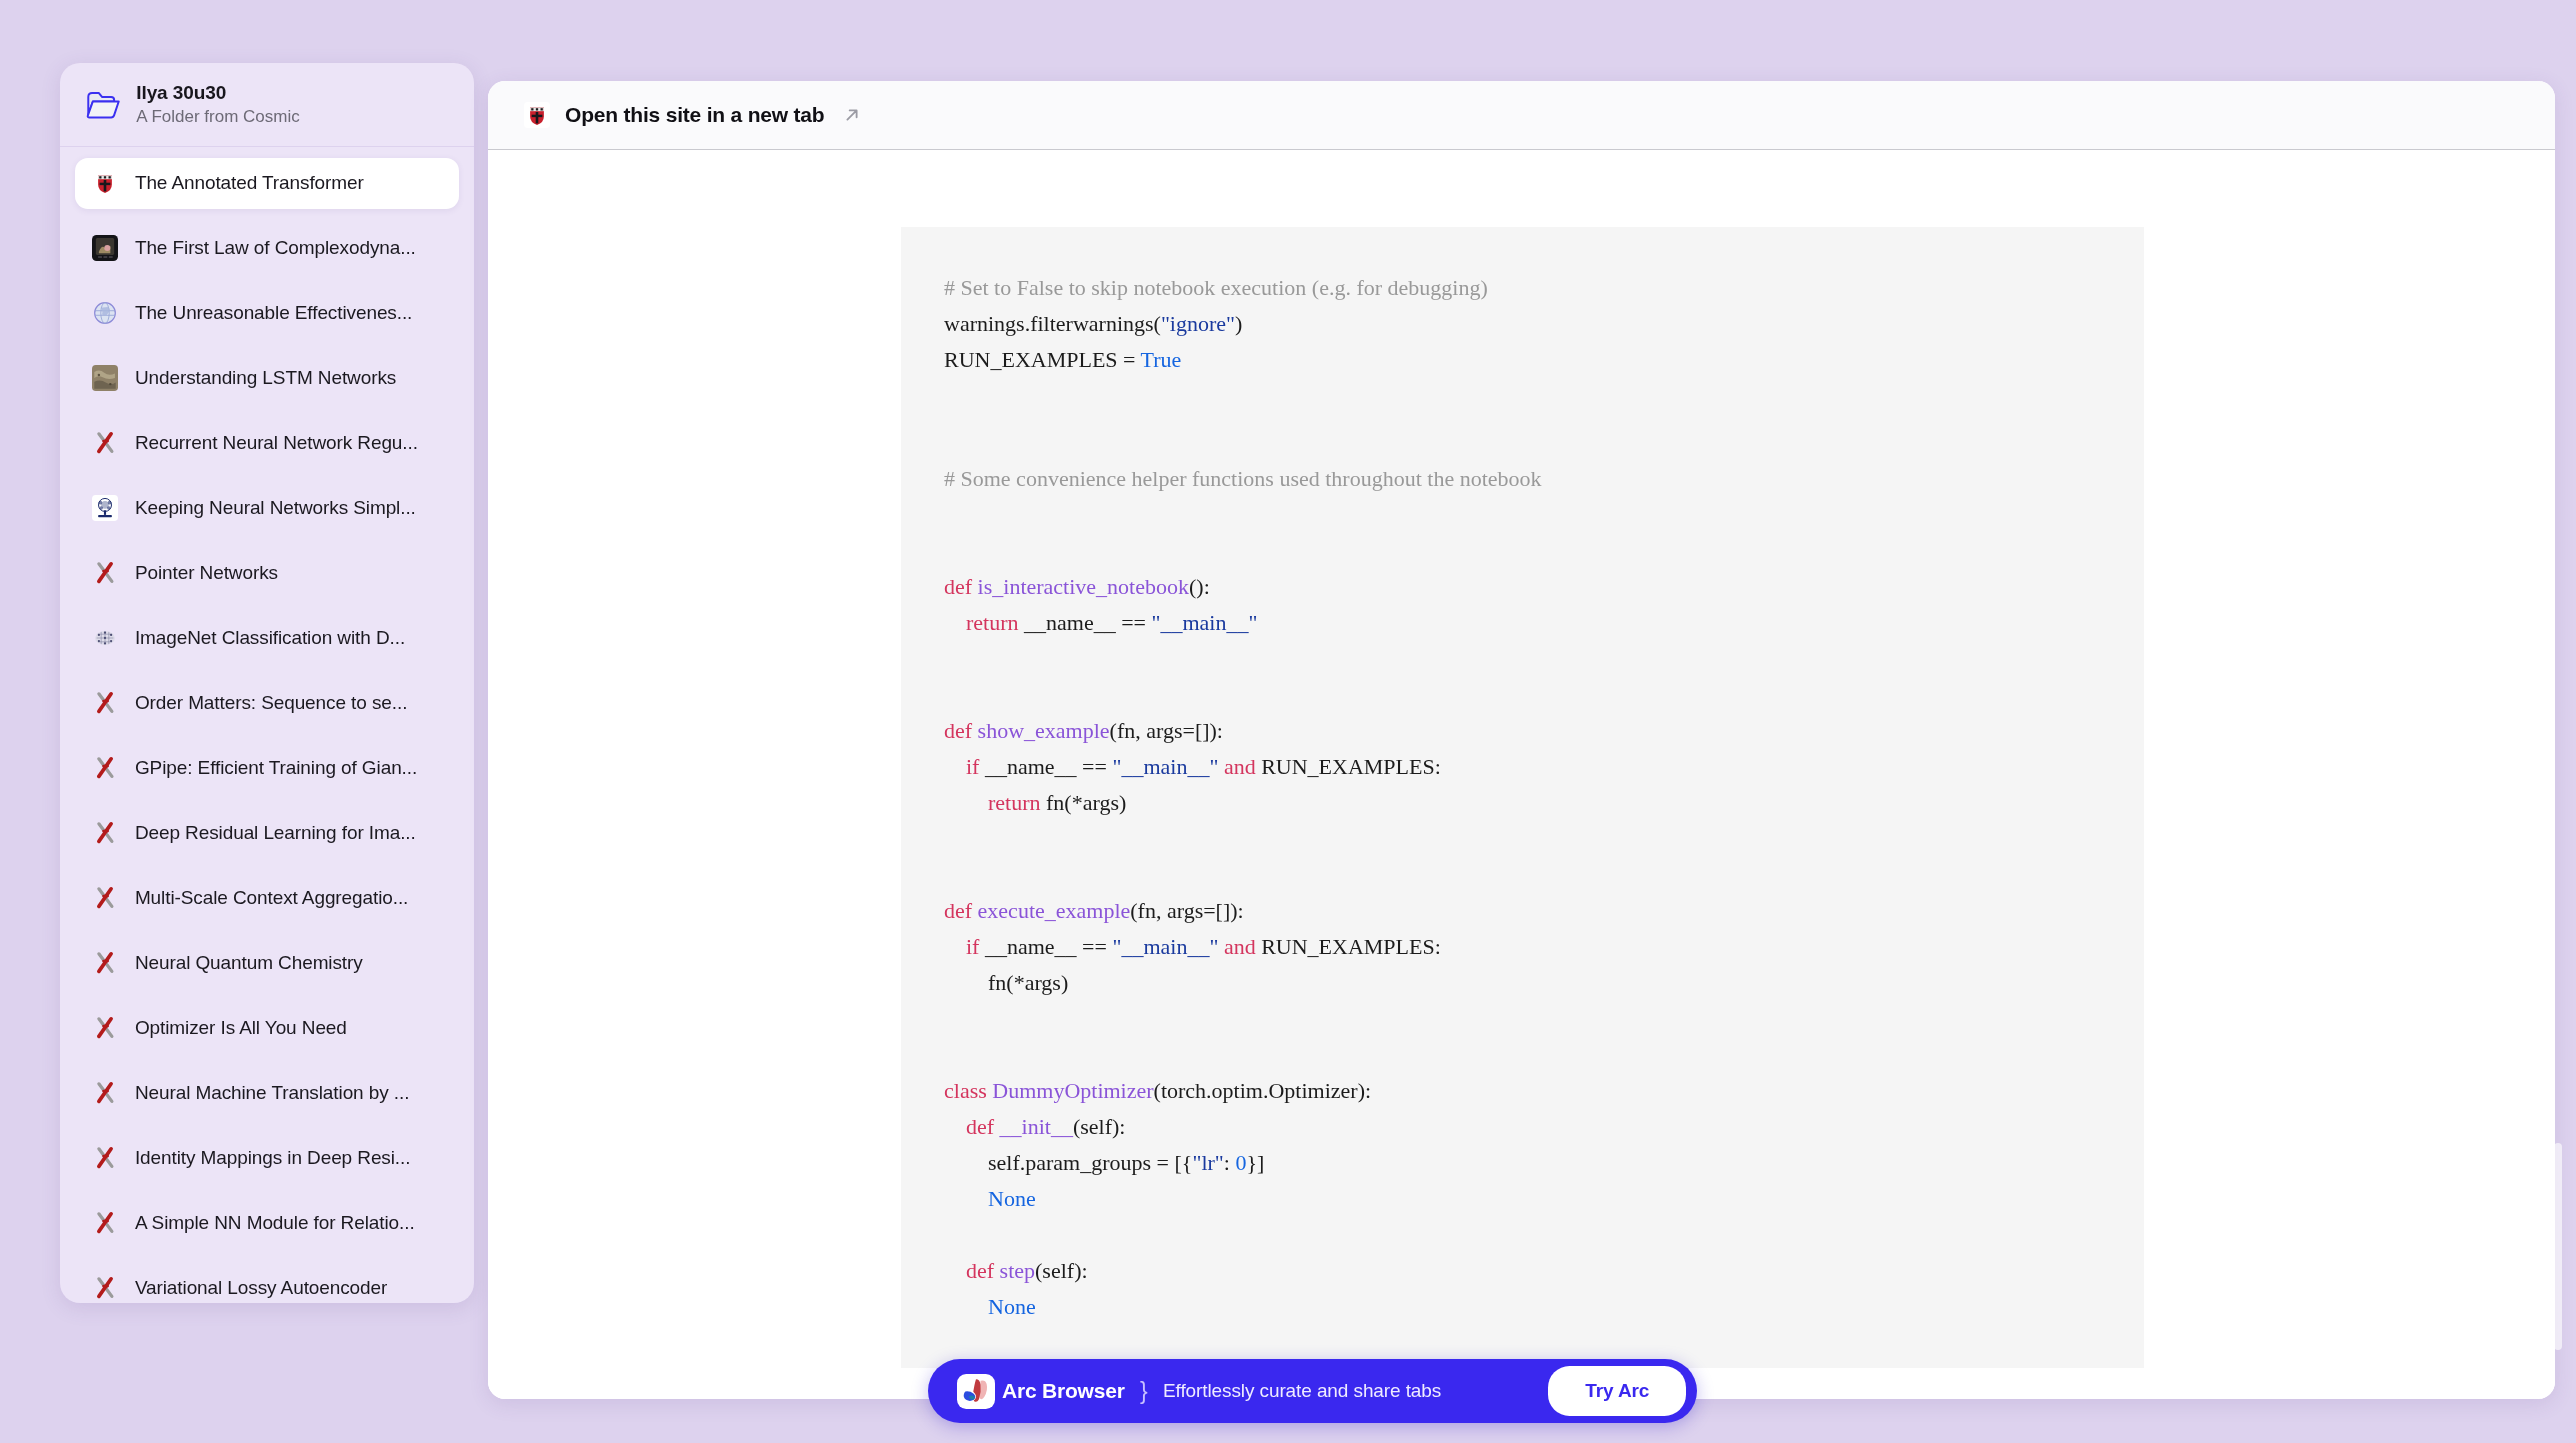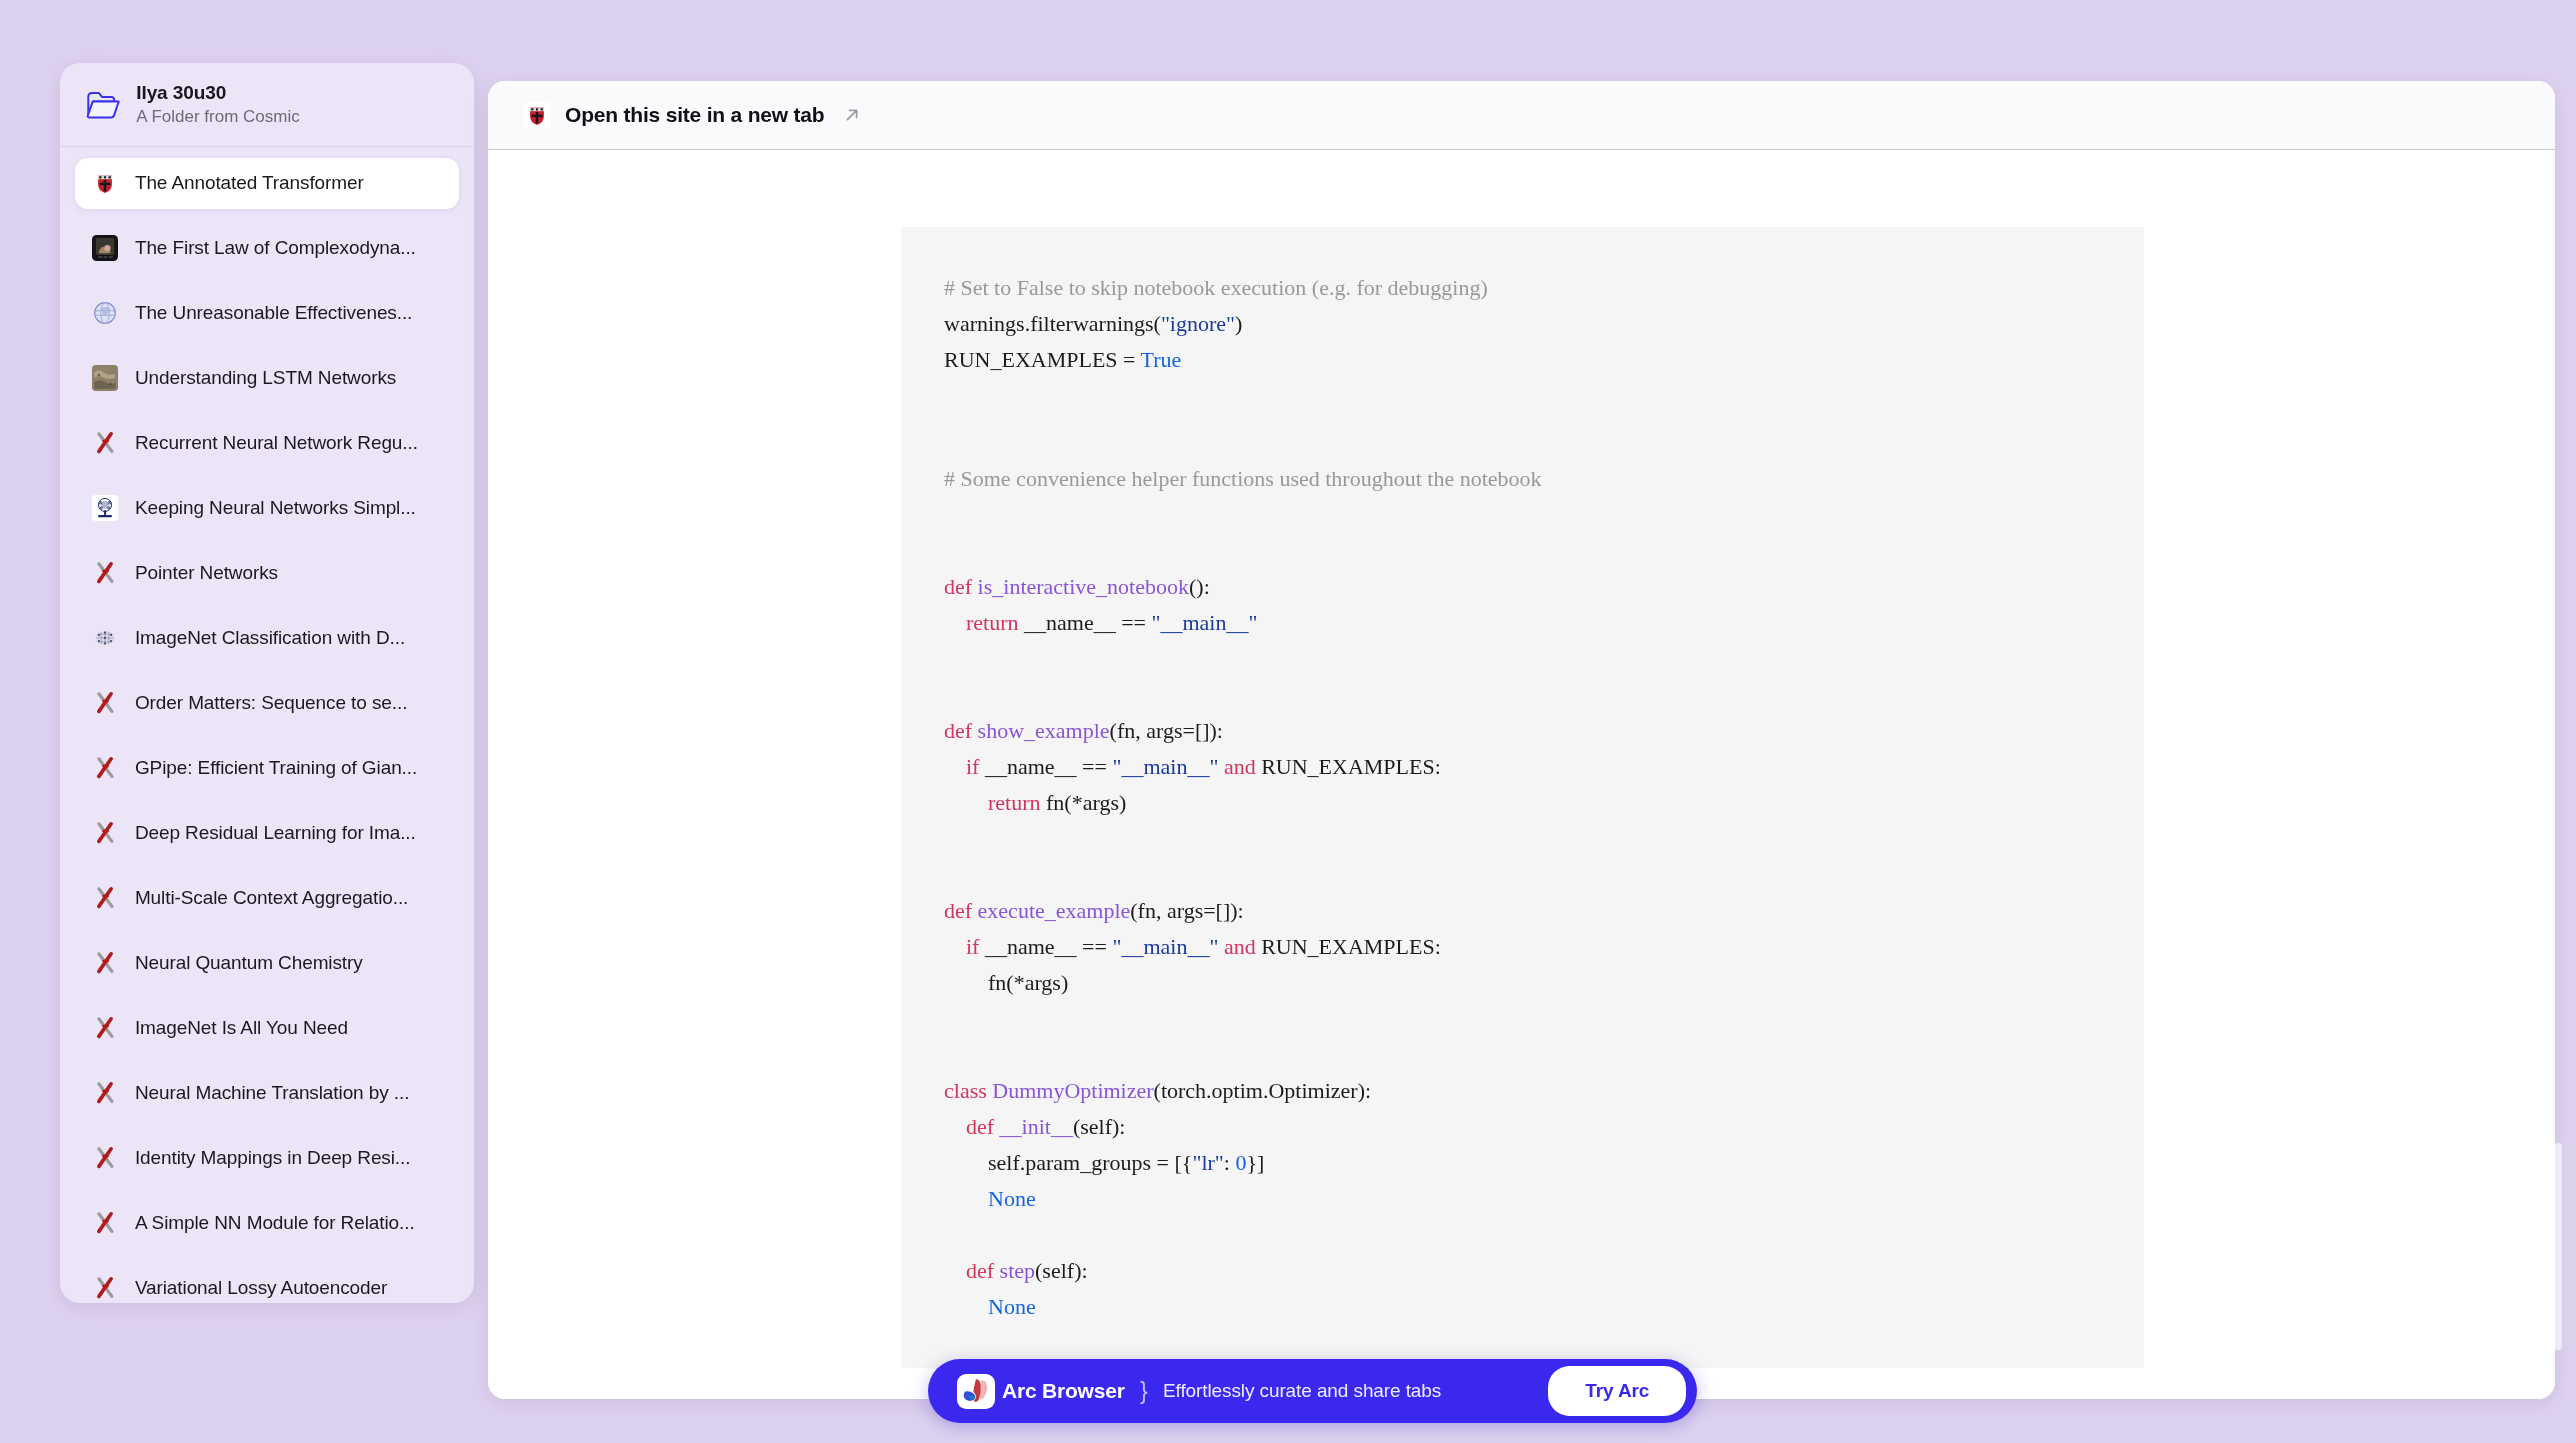--- a/index.html
+++ b/index.html
@@ -401,21 +401,21 @@
         <span class="nav-label">Neural Quantum Chemistry</span>
       </div>
       <div class="nav-item">
         <span class="fav">
           <svg viewBox="0 0 34 34" width="26" height="26">
             <path d="M9 5 L26 28" stroke="#9b9b9b" stroke-width="4.2" stroke-linecap="round"></path>
             <path d="M25 5 L9 28" stroke="#b31b1b" stroke-width="4.8" stroke-linecap="round"></path>
             <path d="M15 14.5 L20.5 14.5" stroke="#b31b1b" stroke-width="3.4" stroke-linecap="round"></path>
           </svg>
         </span>
-        <span class="nav-label">ImageNet Is All You Need</span>
+        <span class="nav-label">Optimizer Is All You Need</span>
       </div>
       <div class="nav-item">
         <span class="fav">
           <svg viewBox="0 0 34 34" width="26" height="26">
             <path d="M9 5 L26 28" stroke="#9b9b9b" stroke-width="4.2" stroke-linecap="round"></path>
             <path d="M25 5 L9 28" stroke="#b31b1b" stroke-width="4.8" stroke-linecap="round"></path>
             <path d="M15 14.5 L20.5 14.5" stroke="#b31b1b" stroke-width="3.4" stroke-linecap="round"></path>
           </svg>
         </span>
         <span class="nav-label">Neural Machine Translation by ...</span>

